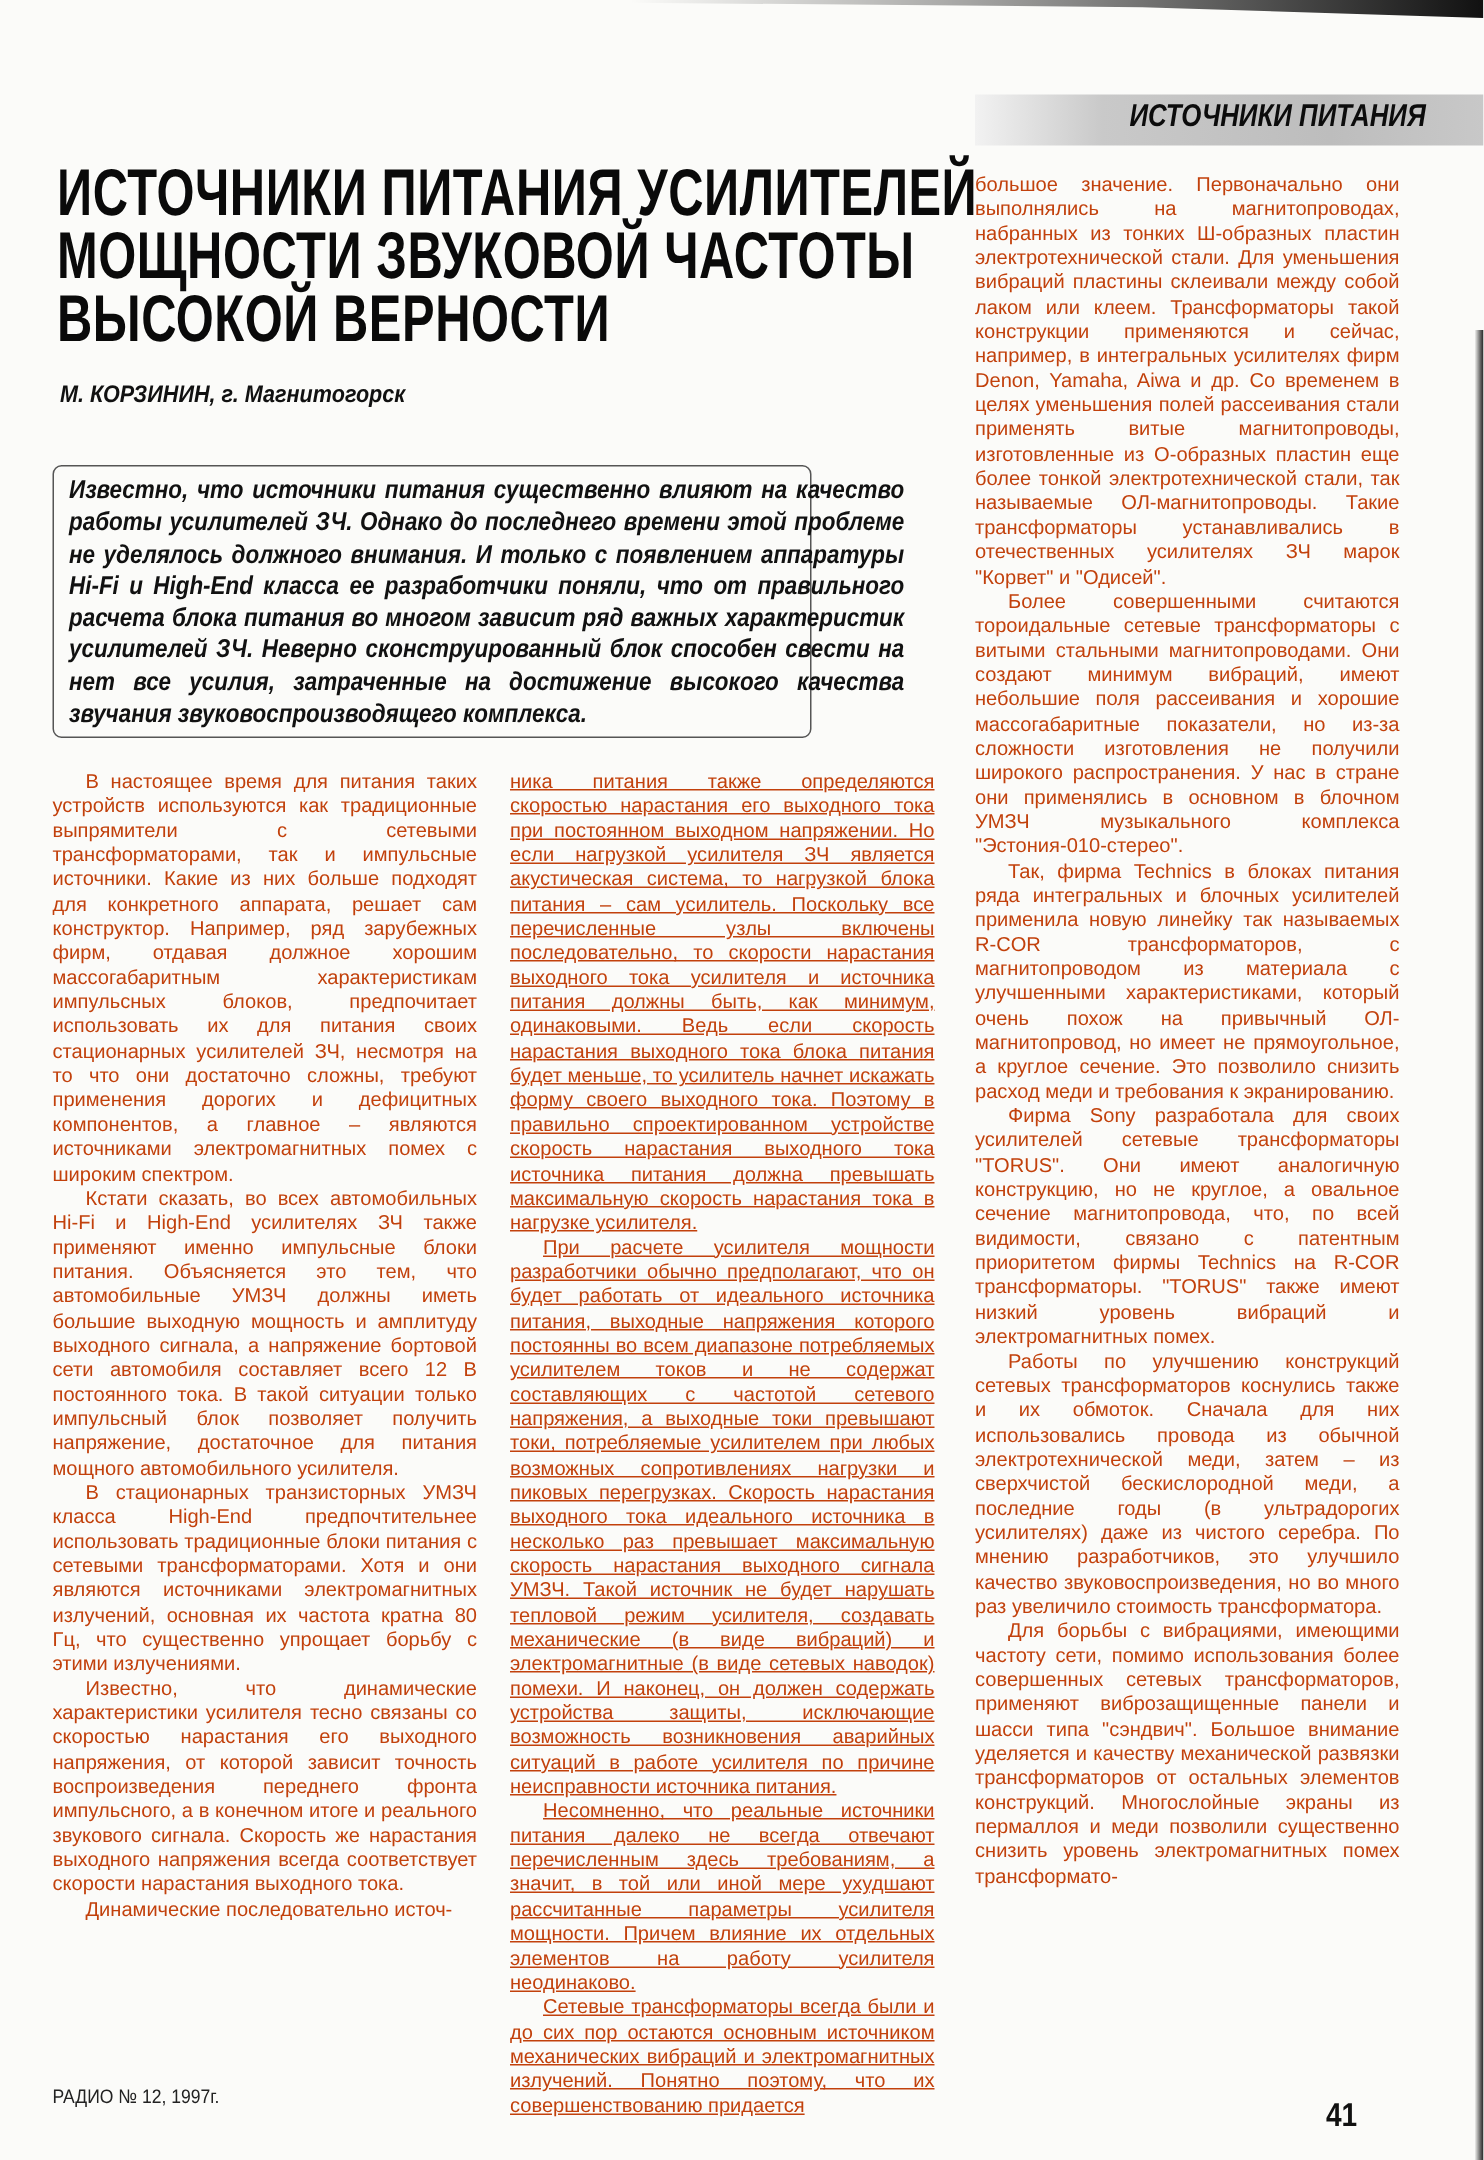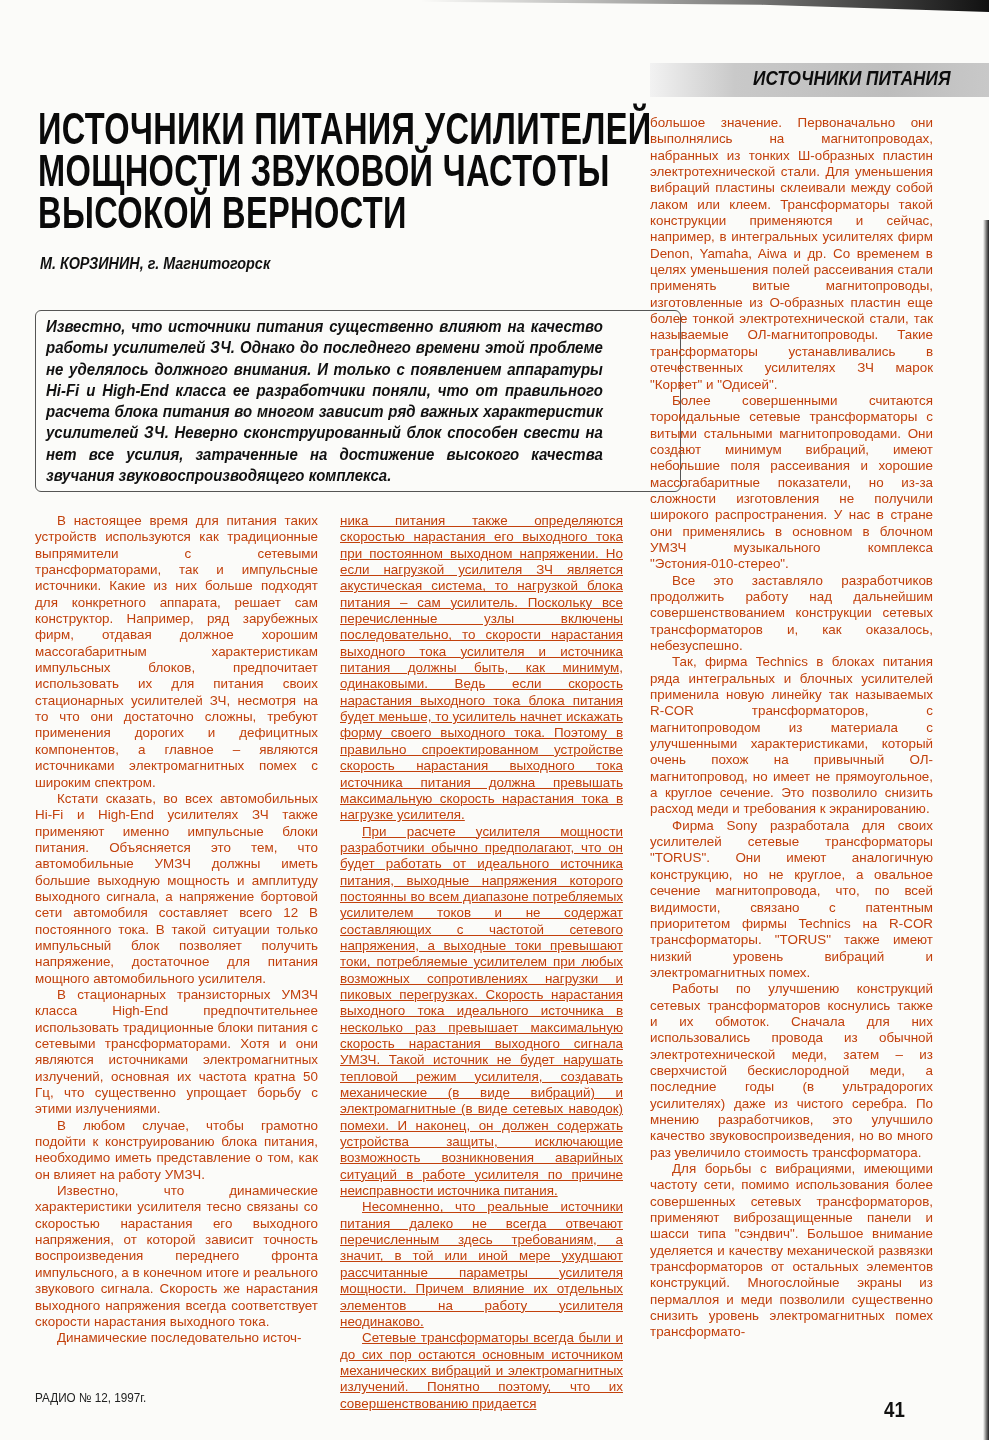--- a/index.html
+++ b/index.html
@@ -34,21 +34,21 @@
     transform: scaleX(0.74); transform-origin: left top; white-space: nowrap;
     letter-spacing: 0.5px;
   }
   .title span { display: block; }
   .byline {
     position: absolute; left: 40px; top: 255px;
     font-weight: 700; font-style: italic; font-size: 16px; color: #111;
     transform: scaleX(0.9); transform-origin: left top; white-space: nowrap;
   }
   .callout {
-    position: absolute; left: 35px; top: 310px; width: 646px; height: 182px;
+    position: absolute; left: 35px; top: 310px; width: 506px; height: 182px;
     border: 1.5px solid #555; border-radius: 6px; box-sizing: border-box;
     padding: 5px 8px 0 10px;
   }
   .callout p {
     margin: 0; font-weight: 700; font-style: italic; font-size: 17.2px; line-height: 21.3px;
     text-align: justify; color: #111;
     transform: scaleX(0.87); transform-origin: left top; width: 640px;
   }
   .col {
     position: absolute; top: 513px;
@@ -86,37 +86,35 @@
 
 <div class="byline">М. КОРЗИНИН, г. Магнитогорск</div>
 
 <div class="callout">
   <p>Известно, что источники питания существенно влияют на качество работы усилителей ЗЧ. Однако до последнего времени этой проблеме не уделялось должного внимания. И только с появлением аппаратуры Hi-Fi и High-End класса ее разработчики поняли, что от правильного расчета блока питания во многом зависит ряд важных характеристик усилителей ЗЧ. Неверно сконструированный блок способен свести на нет все усилия, затраченные на достижение высокого качества звучания звуковоспроизводящего комплекса.</p>
 </div>
 
 <div class="col col-left">
   <p>В настоящее время для питания таких устройств используются как традиционные выпрямители с сетевыми трансформаторами, так и импульсные источники. Какие из них больше подходят для конкретного аппарата, решает сам конструктор. Например, ряд зарубежных фирм, отдавая должное хорошим массогабаритным характеристикам импульсных блоков, предпочитает использовать их для питания своих стационарных усилителей ЗЧ, несмотря на то что они достаточно сложны, требуют применения дорогих и дефицитных компонентов, а главное – являются источниками электромагнитных помех с широким спектром.</p>
   <p>Кстати сказать, во всех автомобильных Hi-Fi и High-End усилителях ЗЧ также применяют именно импульсные блоки питания. Объясняется это тем, что автомобильные УМЗЧ должны иметь большие выходную мощность и амплитуду выходного сигнала, а напряжение бортовой сети автомобиля составляет всего 12 В постоянного тока. В такой ситуации только импульсный блок позволяет получить напряжение, достаточное для питания мощного автомобильного усилителя.</p>
-  <p>В стационарных транзисторных УМЗЧ класса High-End предпочтительнее использовать традиционные блоки питания с сетевыми трансформаторами. Хотя и они являются источниками электромагнитных излучений, основная их частота кратна 50 Гц, что существенно упрощает борьбу с этими излучениями.</p>
-  <p>В любом случае, чтобы грамотно подойти к конструированию блока питания, необходимо иметь представление о том, как он влияет на работу УМЗЧ.</p>
+  <p>В стационарных транзисторных УМЗЧ класса High-End предпочтительнее использовать традиционные блоки питания с сетевыми трансформаторами. Хотя и они являются источниками электромагнитных излучений, основная их частота кратна 80 Гц, что существенно упрощает борьбу с этими излучениями.</p>
   <p>Известно, что динамические характеристики усилителя тесно связаны со скоростью нарастания его выходного напряжения, от которой зависит точность воспроизведения переднего фронта импульсного, а в конечном итоге и реального звукового сигнала. Скорость же нарастания выходного напряжения всегда соответствует скорости нарастания выходного тока.</p>
   <p>Динамические последовательно источ-</p>
 </div>
 
 <div class="col col-mid">
   <p class="noindent">ника питания также определяются скоростью нарастания его выходного тока при постоянном выходном напряжении. Но если нагрузкой усилителя ЗЧ является акустическая система, то нагрузкой блока питания – сам усилитель. Поскольку все перечисленные узлы включены последовательно, то скорости нарастания выходного тока усилителя и источника питания должны быть, как минимум, одинаковыми. Ведь если скорость нарастания выходного тока блока питания будет меньше, то усилитель начнет искажать форму своего выходного тока. Поэтому в правильно спроектированном устройстве скорость нарастания выходного тока источника питания должна превышать максимальную скорость нарастания тока в нагрузке усилителя.</p>
   <p>При расчете усилителя мощности разработчики обычно предполагают, что он будет работать от идеального источника питания, выходные напряжения которого постоянны во всем диапазоне потребляемых усилителем токов и не содержат составляющих с частотой сетевого напряжения, а выходные токи превышают токи, потребляемые усилителем при любых возможных сопротивлениях нагрузки и пиковых перегрузках. Скорость нарастания выходного тока идеального источника в несколько раз превышает максимальную скорость нарастания выходного сигнала УМЗЧ. Такой источник не будет нарушать тепловой режим усилителя, создавать механические (в виде вибраций) и электромагнитные (в виде сетевых наводок) помехи. И наконец, он должен содержать устройства защиты, исключающие возможность возникновения аварийных ситуаций в работе усилителя по причине неисправности источника питания.</p>
   <p>Несомненно, что реальные источники питания далеко не всегда отвечают перечисленным здесь требованиям, а значит, в той или иной мере ухудшают рассчитанные параметры усилителя мощности. Причем влияние их отдельных элементов на работу усилителя неодинаково.</p>
   <p>Сетевые трансформаторы всегда были и до сих пор остаются основным источником механических вибраций и электромагнитных излучений. Понятно поэтому, что их совершенствованию придается</p>
 </div>
 
 <div class="col col-right">
   <p class="noindent">большое значение. Первоначально они выполнялись на магнитопроводах, набранных из тонких Ш-образных пластин электротехнической стали. Для уменьшения вибраций пластины склеивали между собой лаком или клеем. Трансформаторы такой конструкции применяются и сейчас, например, в интегральных усилителях фирм Denon, Yamaha, Aiwa и др. Со временем в целях уменьшения полей рассеивания стали применять витые магнитопроводы, изготовленные из О-образных пластин еще более тонкой электротехнической стали, так называемые ОЛ-магнитопроводы. Такие трансформаторы устанавливались в отечественных усилителях ЗЧ марок "Корвет" и "Одисей".</p>
   <p>Более совершенными считаются тороидальные сетевые трансформаторы с витыми стальными магнитопроводами. Они создают минимум вибраций, имеют небольшие поля рассеивания и хорошие массогабаритные показатели, но из-за сложности изготовления не получили широкого распространения. У нас в стране они применялись в основном в блочном УМЗЧ музыкального комплекса "Эстония-010-стерео".</p>
-  <p>Все это заставляло разработчиков продолжить работу над дальнейшим совершенствованием конструкции сетевых трансформаторов и, как оказалось, небезуспешно.</p>
   <p>Так, фирма Technics в блоках питания ряда интегральных и блочных усилителей применила новую линейку так называемых R-COR трансформаторов, с магнитопроводом из материала с улучшенными характеристиками, который очень похож на привычный ОЛ-магнитопровод, но имеет не прямоугольное, а круглое сечение. Это позволило снизить расход меди и требования к экранированию.</p>
   <p>Фирма Sony разработала для своих усилителей сетевые трансформаторы "TORUS". Они имеют аналогичную конструкцию, но не круглое, а овальное сечение магнитопровода, что, по всей видимости, связано с патентным приоритетом фирмы Technics на R-COR трансформаторы. "TORUS" также имеют низкий уровень вибраций и электромагнитных помех.</p>
   <p>Работы по улучшению конструкций сетевых трансформаторов коснулись также и их обмоток. Сначала для них использовались провода из обычной электротехнической меди, затем – из сверхчистой бескислородной меди, а последние годы (в ультрадорогих усилителях) даже из чистого серебра. По мнению разработчиков, это улучшило качество звуковоспроизведения, но во много раз увеличило стоимость трансформатора.</p>
   <p>Для борьбы с вибрациями, имеющими частоту сети, помимо использования более совершенных сетевых трансформаторов, применяют виброзащищенные панели и шасси типа "сэндвич". Большое внимание уделяется и качеству механической развязки трансформаторов от остальных элементов конструкций. Многослойные экраны из пермаллоя и меди позволили существенно снизить уровень электромагнитных помех трансформато-</p>
 </div>
 
 <div class="footer-left">РАДИО № 12, 1997г.</div>
 <div class="page-num">41</div>
 
 </body></html>

